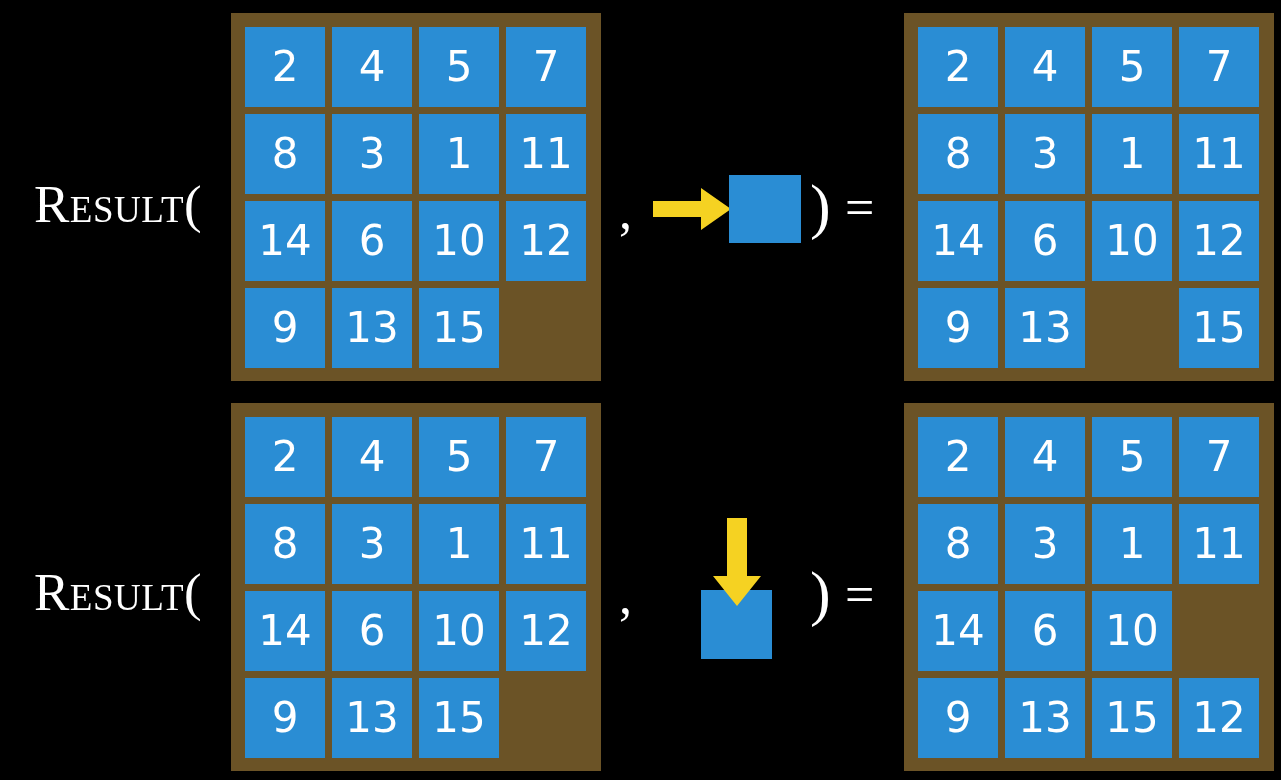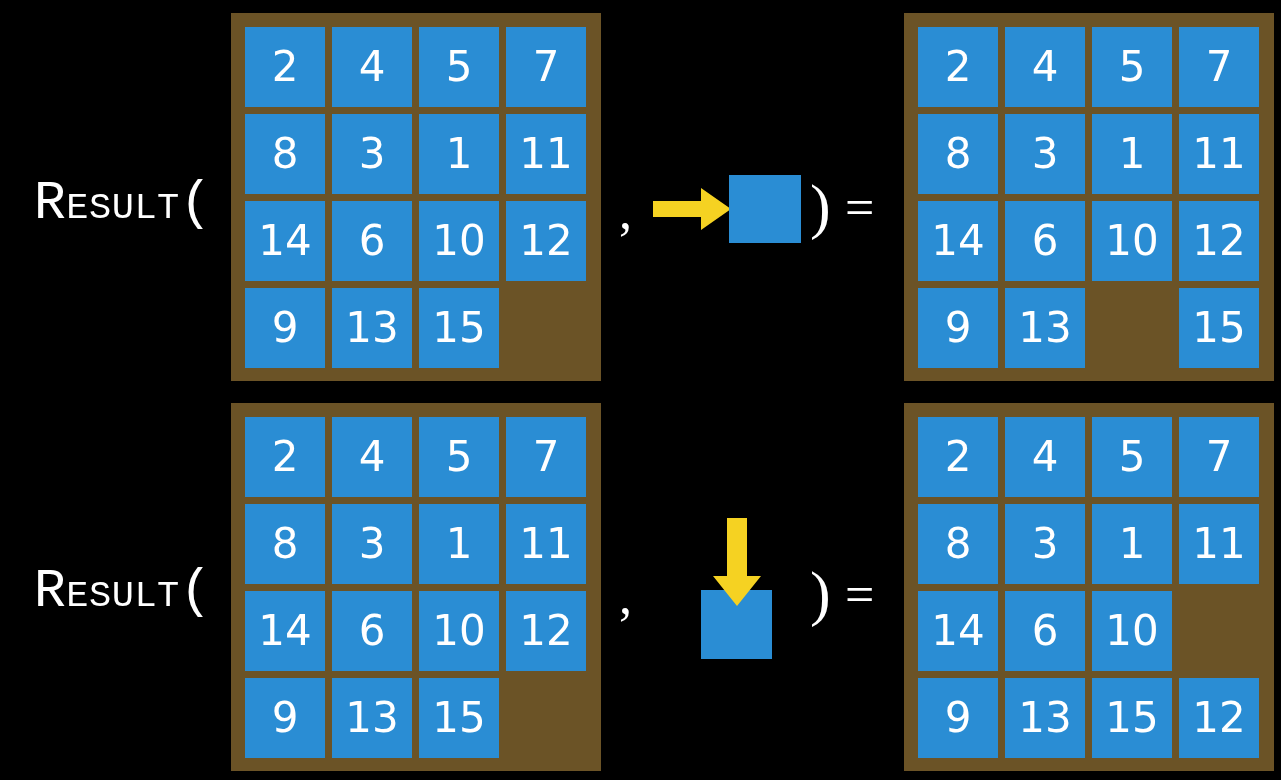--- a/index.html
+++ b/index.html
@@ -18,21 +18,21 @@
     position: absolute;
     left: 0; top: 0;
     width: 1281px;
     height: 780px;
     background: #000000;
   }
 
   
   .result-label {
     position: absolute;
-    font-family: Liberation Mono, monospace;
+    font-family: Liberation Serif, serif;
     color: #ffffff;
     font-variant: small-caps;
     font-size: 53px;
     line-height: 1;
     letter-spacing: 0.5px;
     white-space: nowrap;
   }
 
   
   .glyph {

